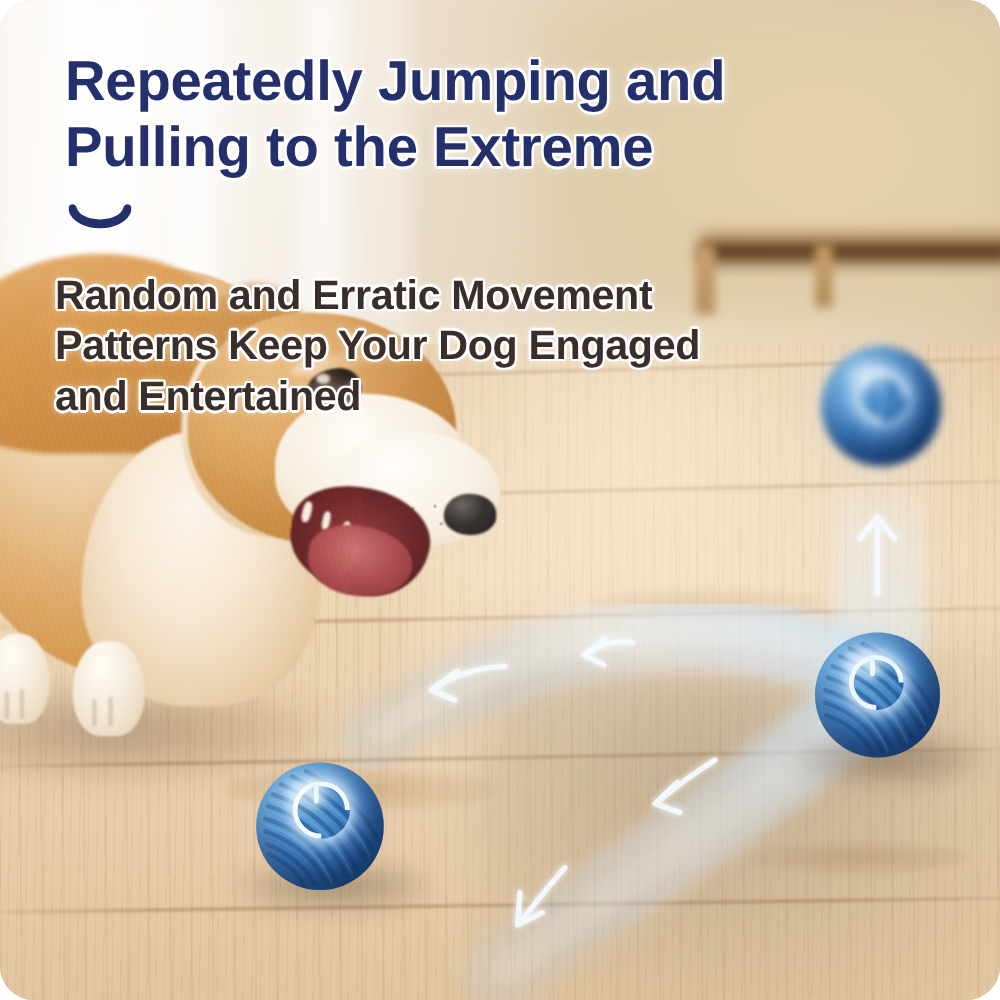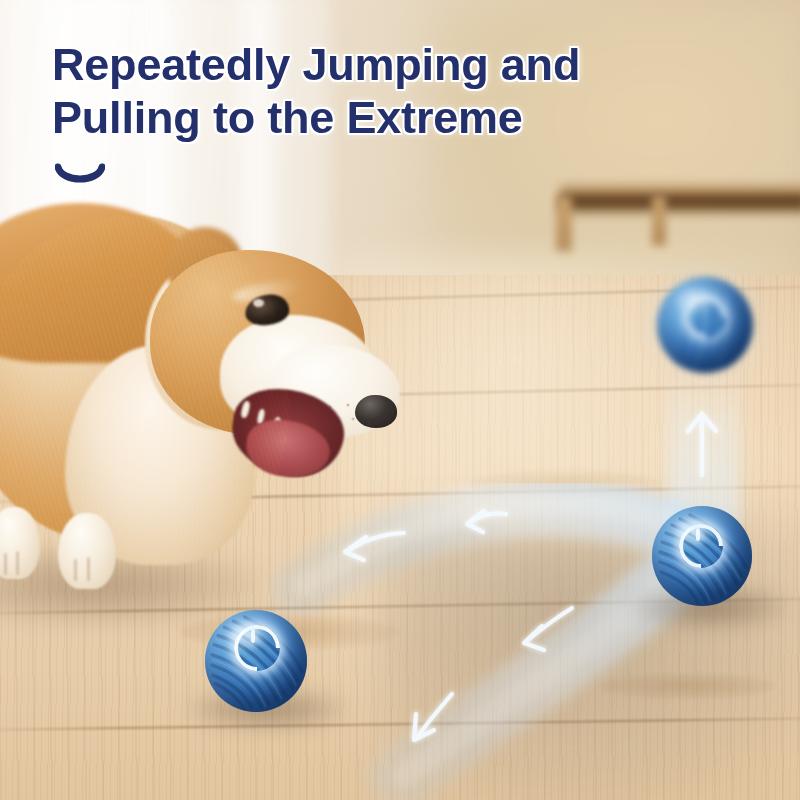--- a/index.html
+++ b/index.html
@@ -3,20 +3,21 @@
 <meta charset="utf-8">
 <style>
   html,body{margin:0;padding:0;background:#fff;}
   body{font-family:"Liberation Sans",sans-serif;}
 
   #poster{
     position:relative;
     width:800px;height:800px;
     overflow:hidden;
     background:#d8b893;
+    border-radius:27px;
   }
 
   
   .bg-layer{position:absolute;inset:0;}
 
   .bg-wall{
     position:absolute;left:0;top:0;width:800px;height:330px;
     background:
       linear-gradient(100deg,#f7f3ee 0%,#f3ece2 14%,#eee2d0 30%,#e7d8c1 48%,
                       #e2cfb4 64%,#ddc7a9 80%,#d8bf9f 100%);
@@ -493,14 +494,17 @@
     <div class="ball-led-stem" style="left:46px;top:19px;width:3.6px;height:14px;"></div>
   </div>
 
   <div class="headline">Repeatedly Jumping and
 Pulling to the Extreme</div>
 
   <svg class="smile-arc" viewBox="0 0 50 24">
     <path d="M3 4 C 7 20, 43 20, 47 4" stroke="#24306b" stroke-width="7" fill="none" stroke-linecap="round"></path>
   </svg>
 
+  <div class="subhead">Random and Erratic Movement
+Patterns Keep Your Dog Engaged
+and Entertained</div>
 
 </div>
 
 </body></html>

